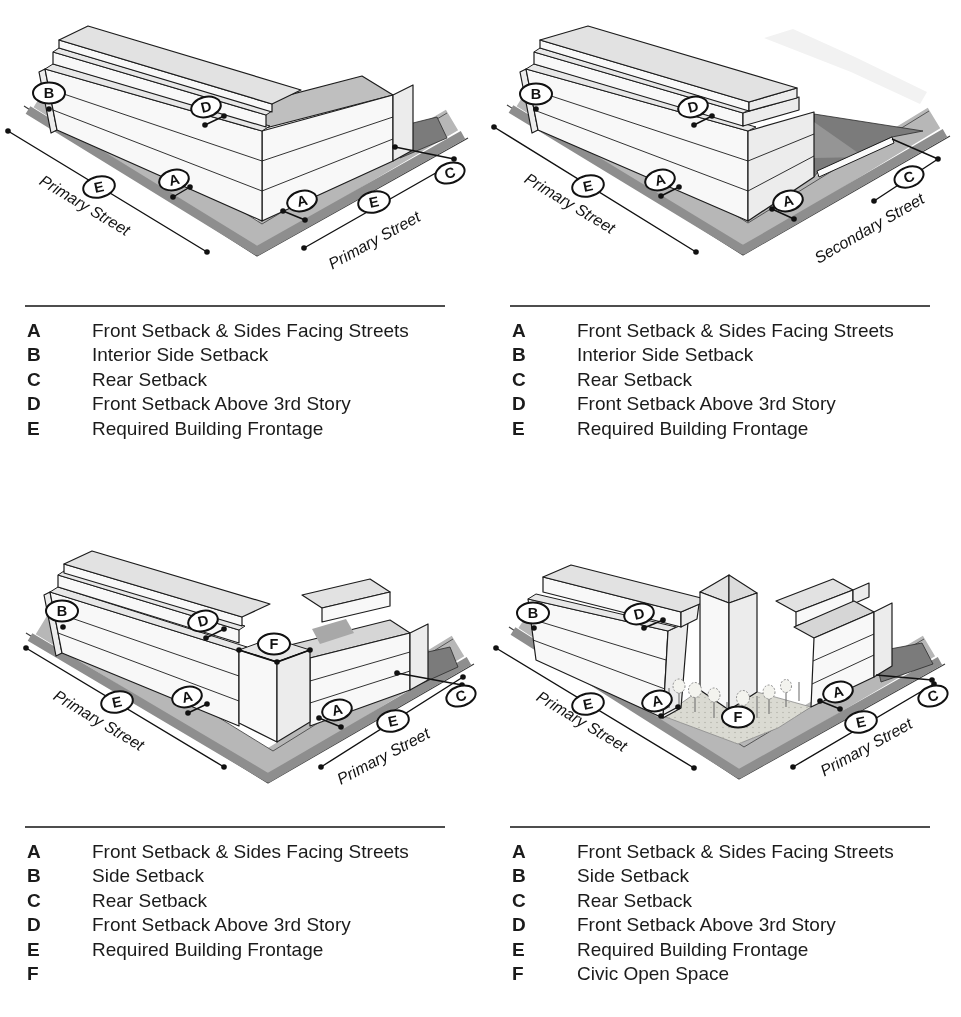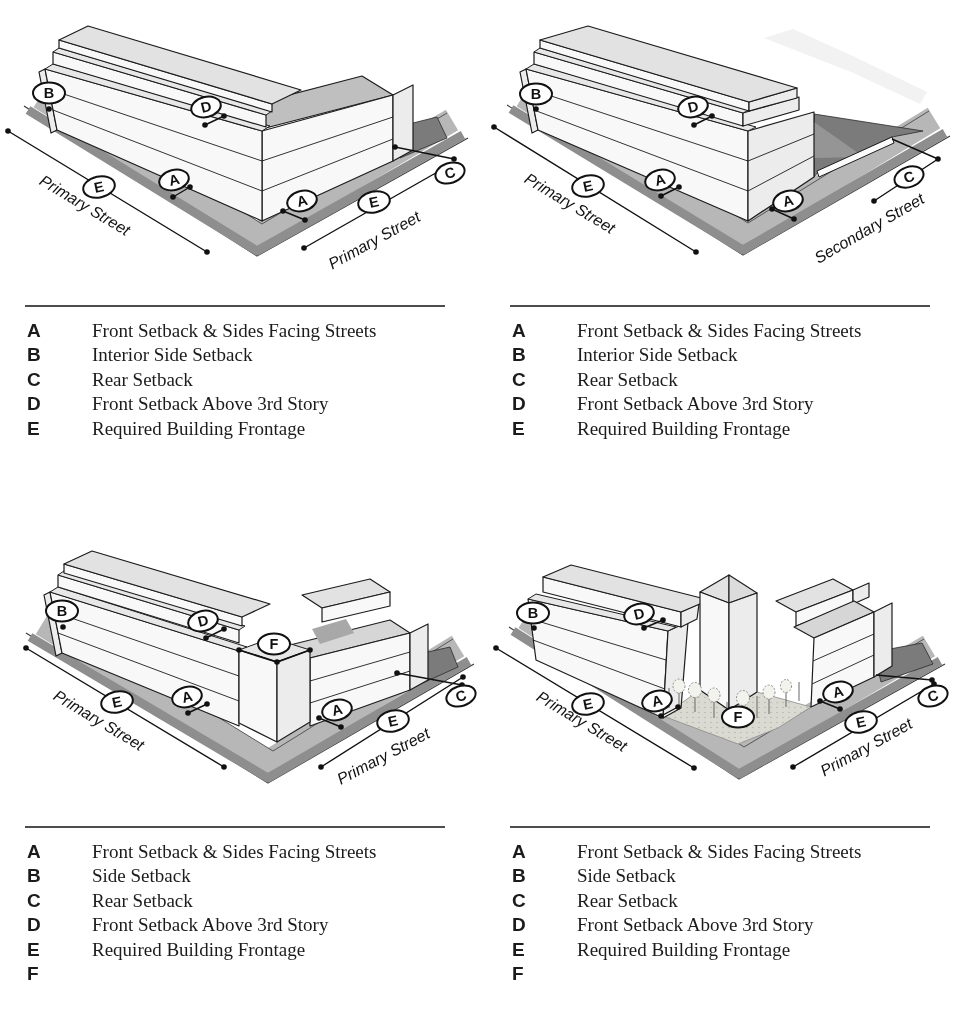--- a/index.html
+++ b/index.html
@@ -33,21 +33,21 @@
   .co{fill:#fff;stroke:#111;stroke-width:2;}
   .colt{font:700 14.5px "Liberation Sans",sans-serif;fill:#111;text-anchor:middle;}
   .street{font:italic 16px "Liberation Sans",sans-serif;fill:#111;text-anchor:middle;}
   
   .legend{position:absolute;width:480px;color:#1b1b1b;}
   .legend .rule{height:0;border-top:2px solid #4d4d4d;margin:0 0 12px 25px;width:420px;}
   .legend-row{display:flex;padding-left:27px;font-size:19px;line-height:24.4px;}
   .legend-right .rule{margin-left:29px;}
   .legend-right .legend-row{padding-left:31px;}
   .legend-key{width:65px;font-weight:700;flex:0 0 65px;}
-  .legend-label{flex:1;padding-right:4px;font-family:Liberation Serif, serif;}
+  .legend-label{flex:1;padding-right:4px;}
 </style>
 </head>
 <body>
 
 <div class="stage">
 
   <svg class="panel" style="left:0;top:0" width="480" height="300" viewBox="0 0 480 300">
     <g>
       <path class="edge2" d="M24 106 L257 256 L468 138"></path>
       <path class="walk" d="M40 97 L257 235 L452 120"></path>
@@ -490,16 +490,17 @@
     <div class="legend-row">
         <span class="legend-key">D</span>
         <span class="legend-label">Front Setback Above 3rd Story</span>
       </div>
     <div class="legend-row">
         <span class="legend-key">E</span>
         <span class="legend-label">Required Building Frontage</span>
       </div>
     <div class="legend-row">
         <span class="legend-key">F</span>
+        <span class="legend-label">Civic Open Space</span>
       </div>
   </div>
 
 </div>
 
 </body></html>

